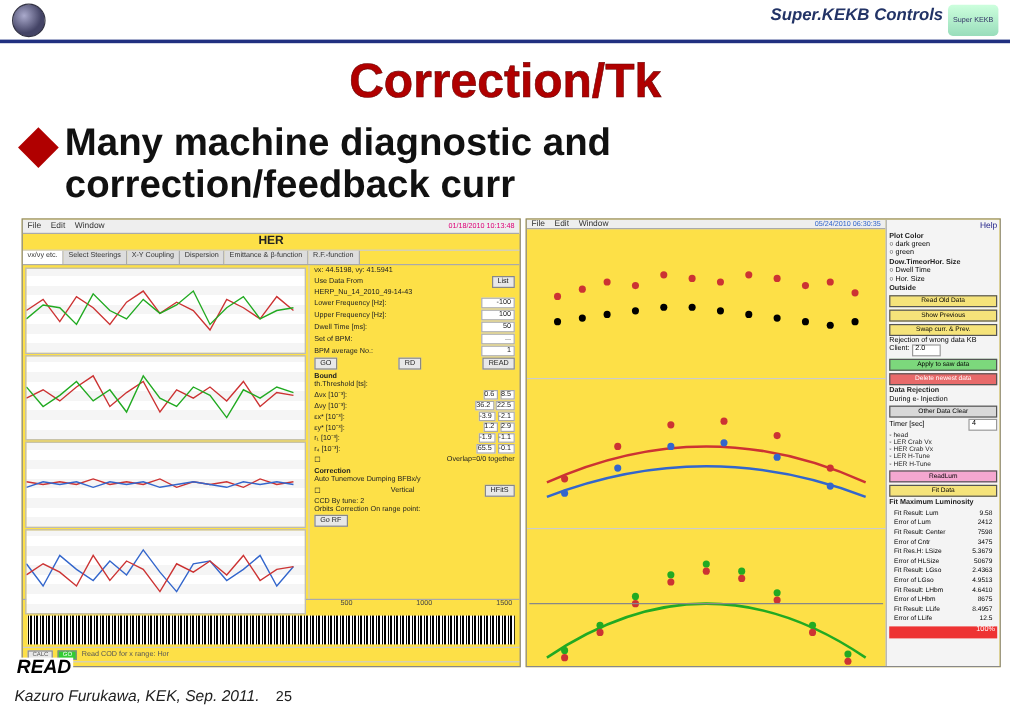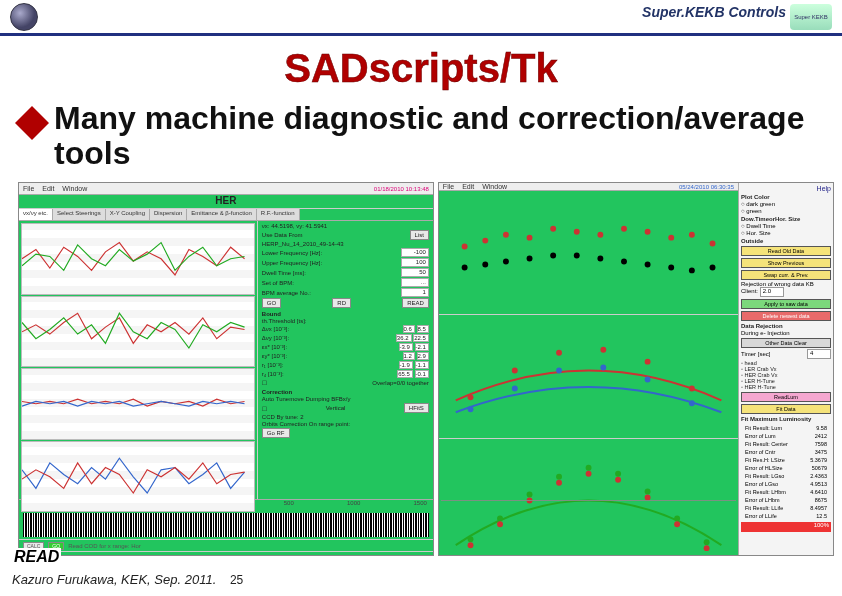--- a/index.html
+++ b/index.html
@@ -77,21 +77,21 @@
     position: absolute;
     top: 182px;
     left: 18px;
     right: 8px;
     bottom: 40px;
     display: flex;
     gap: 4px;
   }
   
   .shot {
-    background: #22c55e;
+    background: #fde047;
     border: 1px solid #888;
     font-size: 6px;
     position: relative;
     overflow: hidden;
   }
   .shot-left { flex: 1.05; }
   .shot-right { flex: 1; display: flex; }
   .menubar {
     height: 12px;
     background: #eee;
@@ -291,25 +291,25 @@
 <body>
 
 <div class="header">
   <div class="logo-left"></div>
   <div class="header-right">
     <span class="header-title">Super.KEKB Controls</span>
     <div class="logo-right">Super KEKB</div>
   </div>
 </div>
 
-<h1 class="slide-title">SADscripts/Tk</h1>
+<h1 class="slide-title">Correction/Tk</h1>
 
 <div class="bullet-line">
   <div class="bullet-icon"></div>
-  <div class="bullet-text">Many machine diagnostic and correction/average tools</div>
+  <div class="bullet-text">Many machine diagnostic and correction/feedback curr</div>
 </div>
 
 <div class="screenshots">
 
   <div class="shot shot-left">
     <div class="menubar">
       <span>File</span>
       <span>Edit</span>
       <span>Window</span>
       <span class="ts">01/18/2010 10:13:48</span>

